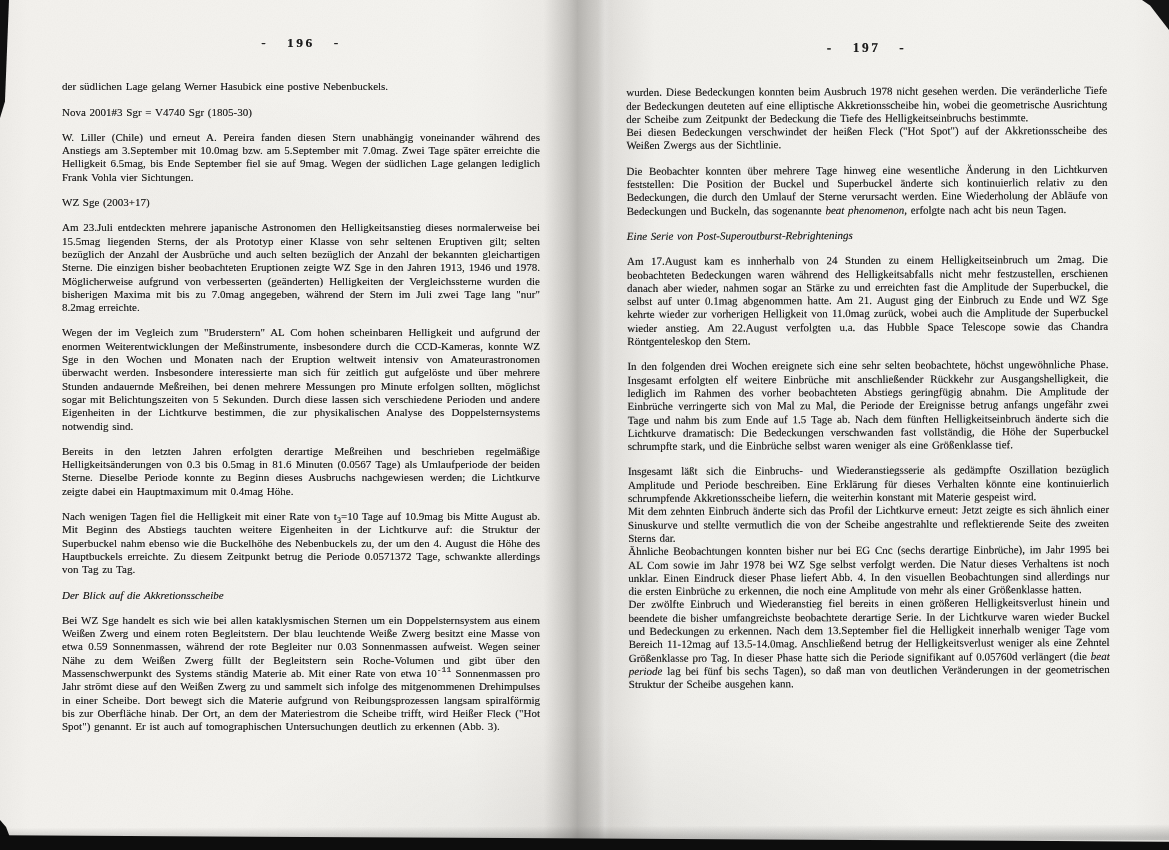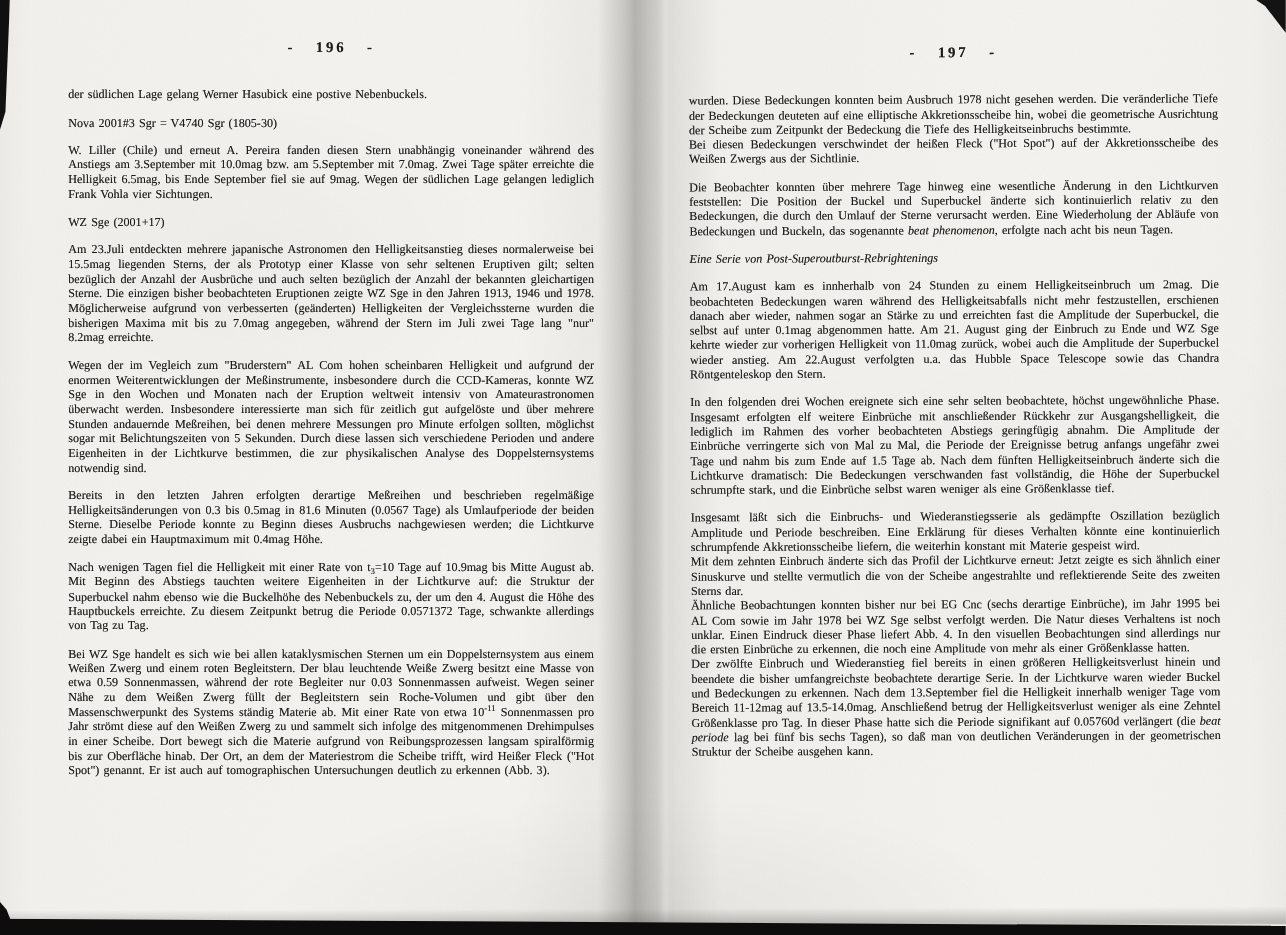--- a/index.html
+++ b/index.html
@@ -64,21 +64,21 @@
     font-size:13.5px;
     letter-spacing:2.5px;
     word-spacing:13px;
     margin:0 0 31px 0;
   }
   .page p{margin:0 0 12px 0;}
   .page p.tight{margin-bottom:0;}
   .page .hd-bold{font-weight:normal;}
   .page .hd-italic{font-style:italic;}
   .page sub{font-size:8px;line-height:0;}
-  .page sup{font-size:8px;line-height:0;}
+  .page sup{font-size:8px;line-height:0;font-family:Liberation Mono, monospace;}
   .page i{font-style:italic;}
 
   .grain{position:absolute;inset:0;width:100%;height:100%;opacity:0.05;pointer-events:none;mix-blend-mode:multiply;}
 </style>
 </head>
 <body>
 
 <div class="scan">
 
   <div class="gutter-highlight"></div>
@@ -87,25 +87,26 @@
   <div class="edge-bottom-fade"></div>
   <div class="edge-left-bottom-notch"></div>
   <div class="edge-bottom"></div>
 
   <div class="page page-left">
     <div class="page-number">- 196 -</div>
 
     <p>der südlichen Lage gelang Werner Hasubick eine postive Nebenbuckels.</p>
     <p class="hd-bold">Nova 2001#3 Sgr = V4740 Sgr (1805-30)</p>
     <p>W. Liller (Chile) und erneut A. Pereira fanden diesen Stern unabhängig voneinander während des Anstiegs am 3.September mit 10.0mag bzw. am 5.September mit 7.0mag. Zwei Tage später erreichte die Helligkeit 6.5mag, bis Ende September fiel sie auf 9mag. Wegen der südlichen Lage gelangen lediglich Frank Vohla vier Sichtungen.</p>
-    <p class="hd-bold">WZ Sge (2001+17)</p>
+    <p class="hd-bold">WZ Sge (2003+17)</p>
     <p>Am 23.Juli entdeckten mehrere japanische Astronomen den Helligkeitsanstieg dieses normalerweise bei 15.5mag liegenden Sterns, der als Prototyp einer Klasse von sehr seltenen Eruptiven gilt; selten bezüglich der Anzahl der Ausbrüche und auch selten bezüglich der Anzahl der bekannten gleichartigen Sterne. Die einzigen bisher beobachteten Eruptionen zeigte WZ Sge in den Jahren 1913, 1946 und 1978. Möglicherweise aufgrund von verbesserten (geänderten) Helligkeiten der Vergleichssterne wurden die bisherigen Maxima mit bis zu 7.0mag angegeben, während der Stern im Juli zwei Tage lang "nur" 8.2mag erreichte.</p>
     <p>Wegen der im Vegleich zum "Bruderstern" AL Com hohen scheinbaren Helligkeit und aufgrund der enormen Weiterentwicklungen der Meßinstrumente, insbesondere durch die CCD-Kameras, konnte WZ Sge in den Wochen und Monaten nach der Eruption weltweit intensiv von Amateurastronomen überwacht werden. Insbesondere interessierte man sich für zeitlich gut aufgelöste und über mehrere Stunden andauernde Meßreihen, bei denen mehrere Messungen pro Minute erfolgen sollten, möglichst sogar mit Belichtungszeiten von 5 Sekunden. Durch diese lassen sich verschiedene Perioden und andere Eigenheiten in der Lichtkurve bestimmen, die zur physikalischen Analyse des Doppelsternsystems notwendig sind.</p>
     <p>Bereits in den letzten Jahren erfolgten derartige Meßreihen und beschrieben regelmäßige Helligkeitsänderungen von 0.3 bis 0.5mag in 81.6 Minuten (0.0567 Tage) als Umlaufperiode der beiden Sterne. Dieselbe Periode konnte zu Beginn dieses Ausbruchs nachgewiesen werden; die Lichtkurve zeigte dabei ein Hauptmaximum mit 0.4mag Höhe.</p>
     <p><span>Nach wenigen Tagen fiel die Helligkeit mit einer Rate von t</span><sub>3</sub><span>=10 Tage auf 10.9mag bis Mitte August ab. Mit Beginn des Abstiegs tauchten weitere Eigenheiten in der Lichtkurve auf: die Struktur der Superbuckel nahm ebenso wie die Buckelhöhe des Nebenbuckels zu, der um den 4. August die Höhe des Hauptbuckels erreichte. Zu diesem Zeitpunkt betrug die Periode 0.0571372 Tage, schwankte allerdings von Tag zu Tag.</span></p>
+    <p class="hd-italic">Der Blick auf die Akkretionsscheibe</p>
     <p><span>Bei WZ Sge handelt es sich wie bei allen kataklysmischen Sternen um ein Doppelsternsystem aus einem Weißen Zwerg und einem roten Begleitstern. Der blau leuchtende Weiße Zwerg besitzt eine Masse von etwa 0.59 Sonnenmassen, während der rote Begleiter nur 0.03 Sonnenmassen aufweist. Wegen seiner Nähe zu dem Weißen Zwerg füllt der Begleitstern sein Roche-Volumen und gibt über den Massenschwerpunkt des Systems ständig Materie ab. Mit einer Rate von etwa 10</span><sup>-11</sup><span> Sonnenmassen pro Jahr strömt diese auf den Weißen Zwerg zu und sammelt sich infolge des mitgenommenen Drehimpulses in einer Scheibe. Dort bewegt sich die Materie aufgrund von Reibungsprozessen langsam spiralförmig bis zur Oberfläche hinab. Der Ort, an dem der Materiestrom die Scheibe trifft, wird Heißer Fleck ("Hot Spot") genannt. Er ist auch auf tomographischen Untersuchungen deutlich zu erkennen (Abb. 3).</span></p>
   </div>
 
   <div class="page page-right">
     <div class="page-number">- 197 -</div>
 
     <p class="tight">wurden. Diese Bedeckungen konnten beim Ausbruch 1978 nicht gesehen werden. Die veränderliche Tiefe der Bedeckungen deuteten auf eine elliptische Akkretionsscheibe hin, wobei die geometrische Ausrichtung der Scheibe zum Zeitpunkt der Bedeckung die Tiefe des Helligkeitseinbruchs bestimmte.</p>
     <p>Bei diesen Bedeckungen verschwindet der heißen Fleck ("Hot Spot") auf der Akkretionsscheibe des Weißen Zwergs aus der Sichtlinie.</p>
     <p><span>Die Beobachter konnten über mehrere Tage hinweg eine wesentliche Änderung in den Lichtkurven feststellen: Die Position der Buckel und Superbuckel änderte sich kontinuierlich relativ zu den Bedeckungen, die durch den Umlauf der Sterne verursacht werden.  Eine Wiederholung der Abläufe von Bedeckungen und Buckeln, das sogenannte </span><i>beat phenomenon</i><span>, erfolgte nach acht bis neun Tagen.</span></p>
     <p class="hd-italic">Eine Serie von Post-Superoutburst-Rebrightenings</p>

